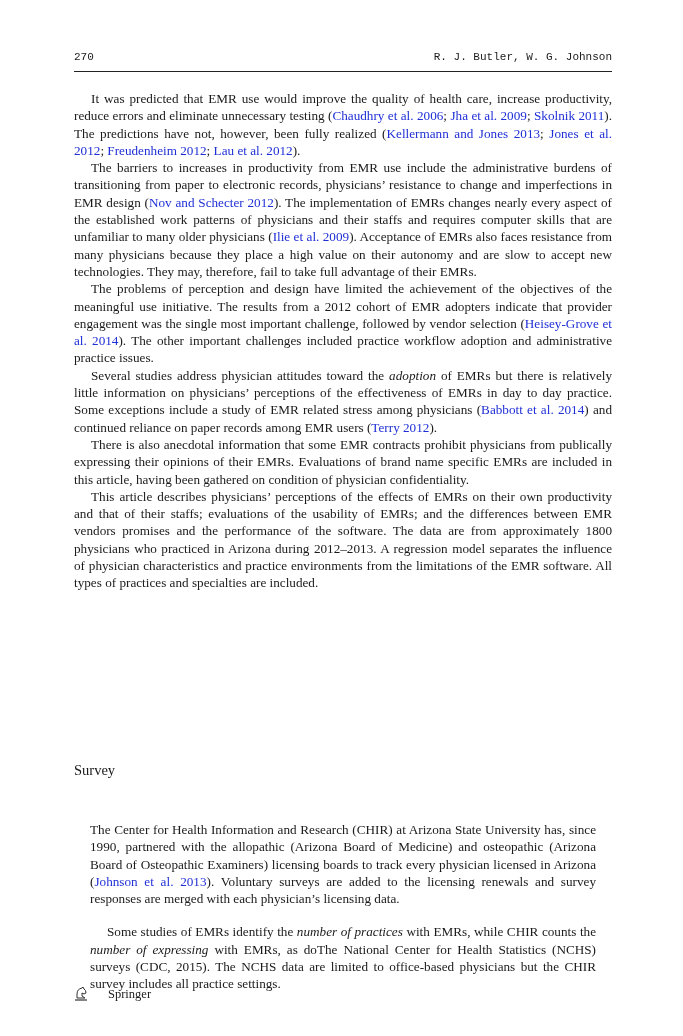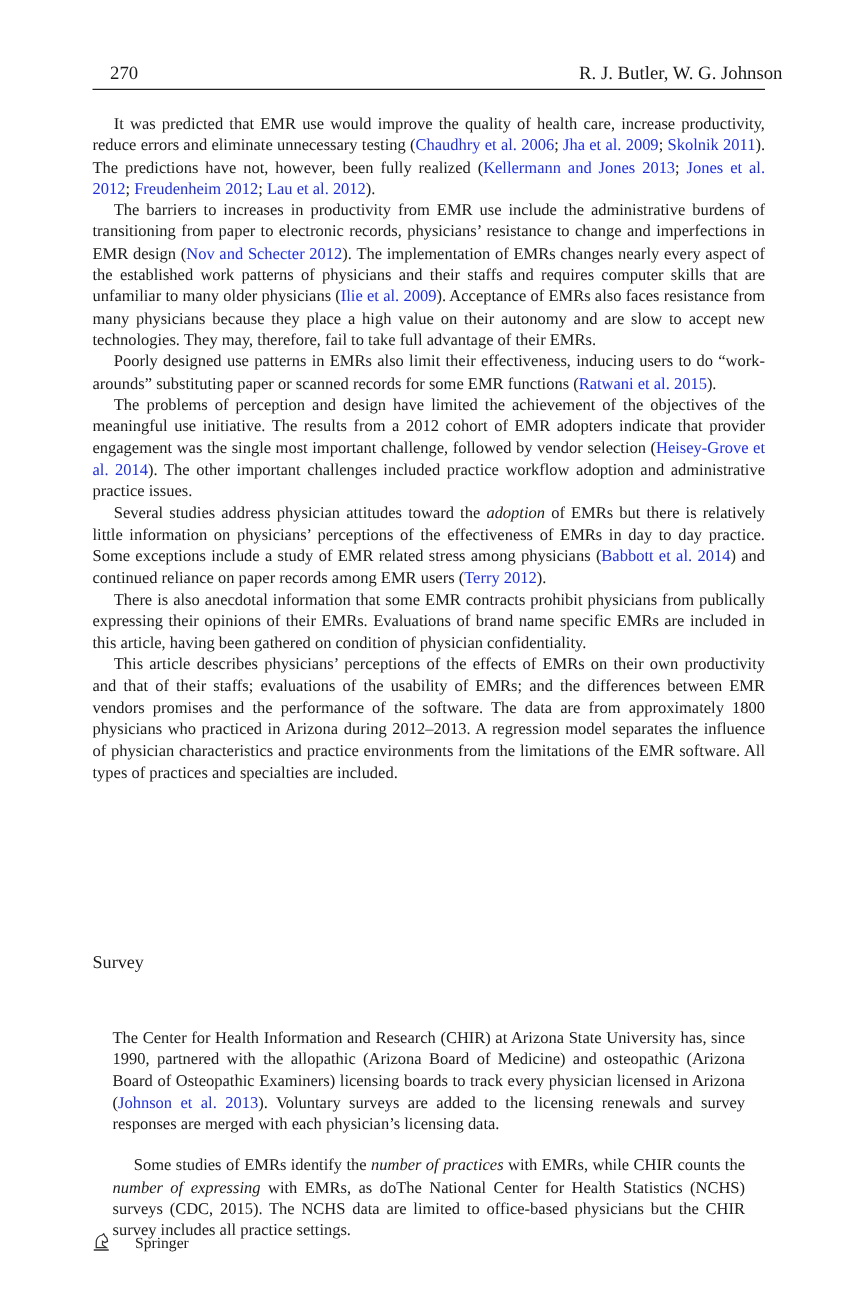--- a/index.html
+++ b/index.html
@@ -1,20 +1,20 @@
 <!DOCTYPE html>
 <html><head>
 <meta charset="utf-8">
 <style>
   html, body { margin: 0; padding: 0; background: #ffffff; }
   body { width: 683px; height: 1036px; position: relative; overflow: hidden;
          font-family: "Liberation Serif", "DejaVu Serif", serif; color: #1a1a1a; }
   .page { position: absolute; left: 74px; top: 0; width: 538px; }
-  .header { position: absolute; top: 51px; left: 14px; width: 538px; height: 18px;
-            font-size: 15px; }
+  .header { position: absolute; top: 51px; left: 0; width: 538px; height: 18px;
+            font-size: 11px; font-family: Liberation Mono, monospace; }
   .header .pnum { position: absolute; left: 0; top: 0; }
   .header .authors { position: absolute; right: 0; top: 0; }
   .rule { position: absolute; left: 0; top: 71px; width: 538px; height: 0;
           border-top: 1.3px solid #222; }
   .body { position: absolute; left: 0; top: 90px; width: 538px;
           font-size: 13.2px; line-height: 17.3px; text-align: justify;
           hyphens: manual; }
   .body p { margin: 0; }
   .body p.indent { text-indent: 17px; }
   a.cite { color: #1f2fd6; text-decoration: none; }
@@ -35,21 +35,20 @@
 <div class="page">
   <div class="header">
     <span class="pnum">270</span>
     <span class="authors">R. J. Butler, W. G. Johnson</span>
   </div>
   <div class="rule"></div>
 
   <div class="body">
     <p class="indent">It was predicted that EMR use would improve the quality of health care, increase pro­ductivity, reduce errors and eliminate unnecessary testing (<a class="cite" href="#">Chaudhry et al. 2006</a>; <a class="cite" href="#">Jha et al. 2009</a>; <a class="cite" href="#">Skolnik 2011</a>). The predictions have not, however, been fully realized (<a class="cite" href="#">Kellermann and Jones 2013</a>; <a class="cite" href="#">Jones et al. 2012</a>; <a class="cite" href="#">Freudenheim 2012</a>; <a class="cite" href="#">Lau et al. 2012</a>).</p>
     <p class="indent">The barriers to increases in productivity from EMR use include the administrative burdens of transitioning from paper to electronic records, physicians’ resistance to change and imper­fections in EMR design (<a class="cite" href="#">Nov and Schecter 2012</a>). The implementation of EMRs changes nearly every aspect of the established work patterns of physicians and their staffs and requires computer skills that are unfamiliar to many older physicians (<a class="cite" href="#">Ilie et al. 2009</a>). Acceptance of EMRs also faces resistance from many physicians because they place a high value on their autonomy and are slow to accept new technologies. They may, therefore, fail to take full advantage of their EMRs.</p>
-    <p class="indent">Poorly designed use patterns in EMRs also limit their effectiveness, inducing users to do “work-arounds” substituting paper or scanned records for some EMR functions (<a class="cite" href="#">Ratwani et al. 2015</a>).</p>
     <p class="indent">The problems of perception and design have limited the achievement of the objectives of the meaningful use initiative. The results from a 2012 cohort of EMR adopters indicate that provider engagement was the single most important challenge, followed by vendor selec­tion (<a class="cite" href="#">Heisey-Grove et al. 2014</a>). The other important challenges included practice workflow adoption and administrative practice issues.</p>
     <p class="indent">Several studies address physician attitudes toward the <em>adoption</em> of EMRs but there is relatively little information on physicians’ perceptions of the effectiveness of EMRs in day to day practice. Some exceptions include a study of EMR related stress among physicians (<a class="cite" href="#">Babbott et al. 2014</a>) and continued reliance on paper records among EMR users (<a class="cite" href="#">Terry 2012</a>).</p>
     <p class="indent">There is also anecdotal information that some EMR contracts prohibit physicians from publically expressing their opinions of their EMRs. Evaluations of brand name specific EMRs are included in this article, having been gathered on condition of physician confidentiality.</p>
     <p class="indent">This article describes physicians’ perceptions of the effects of EMRs on their own pro­ductivity and that of their staffs; evaluations of the usability of EMRs; and the differences between EMR vendors promises and the performance of the software. The data are from approximately 1800 physicians who practiced in Arizona during 2012–2013. A regression model separates the influence of physician characteristics and practice environments from the limitations of the EMR software. All types of practices and specialties are included.</p>
   </div>
 
   <h2 class="section">Survey</h2>
 
   <div class="body2">
     <p>The Center for Health Information and Research (CHIR) at Arizona State University has, since 1990, partnered with the allopathic (Arizona Board of Medicine) and osteopathic (Ari­zona Board of Osteopathic Examiners) licensing boards to track every physician licensed in Arizona (<a class="cite" href="#">Johnson et al. 2013</a>). Voluntary surveys are added to the licensing renewals and survey responses are merged with each physician’s licensing data.</p>

